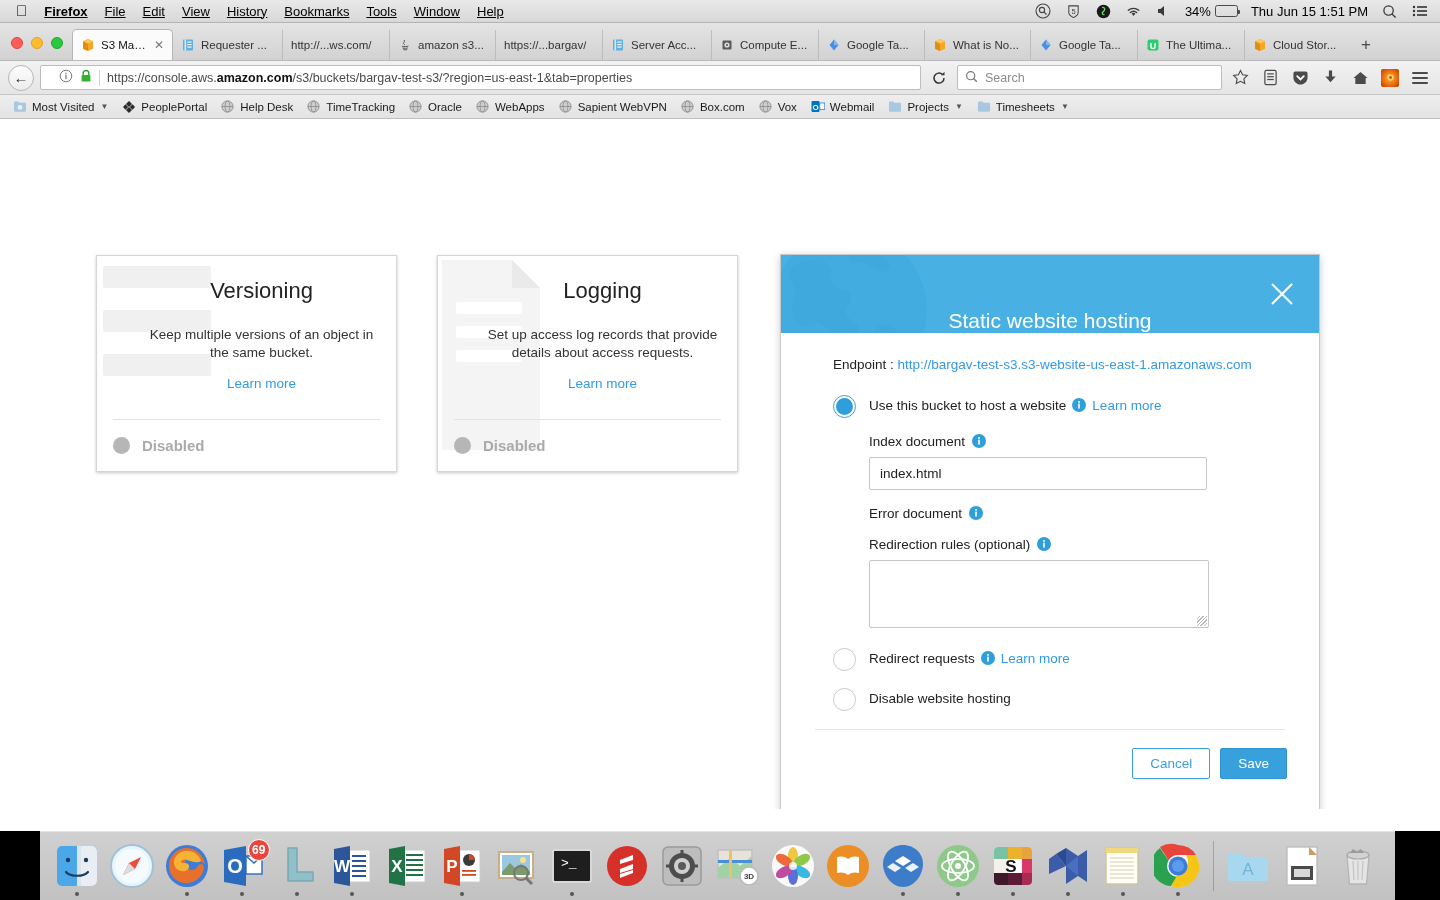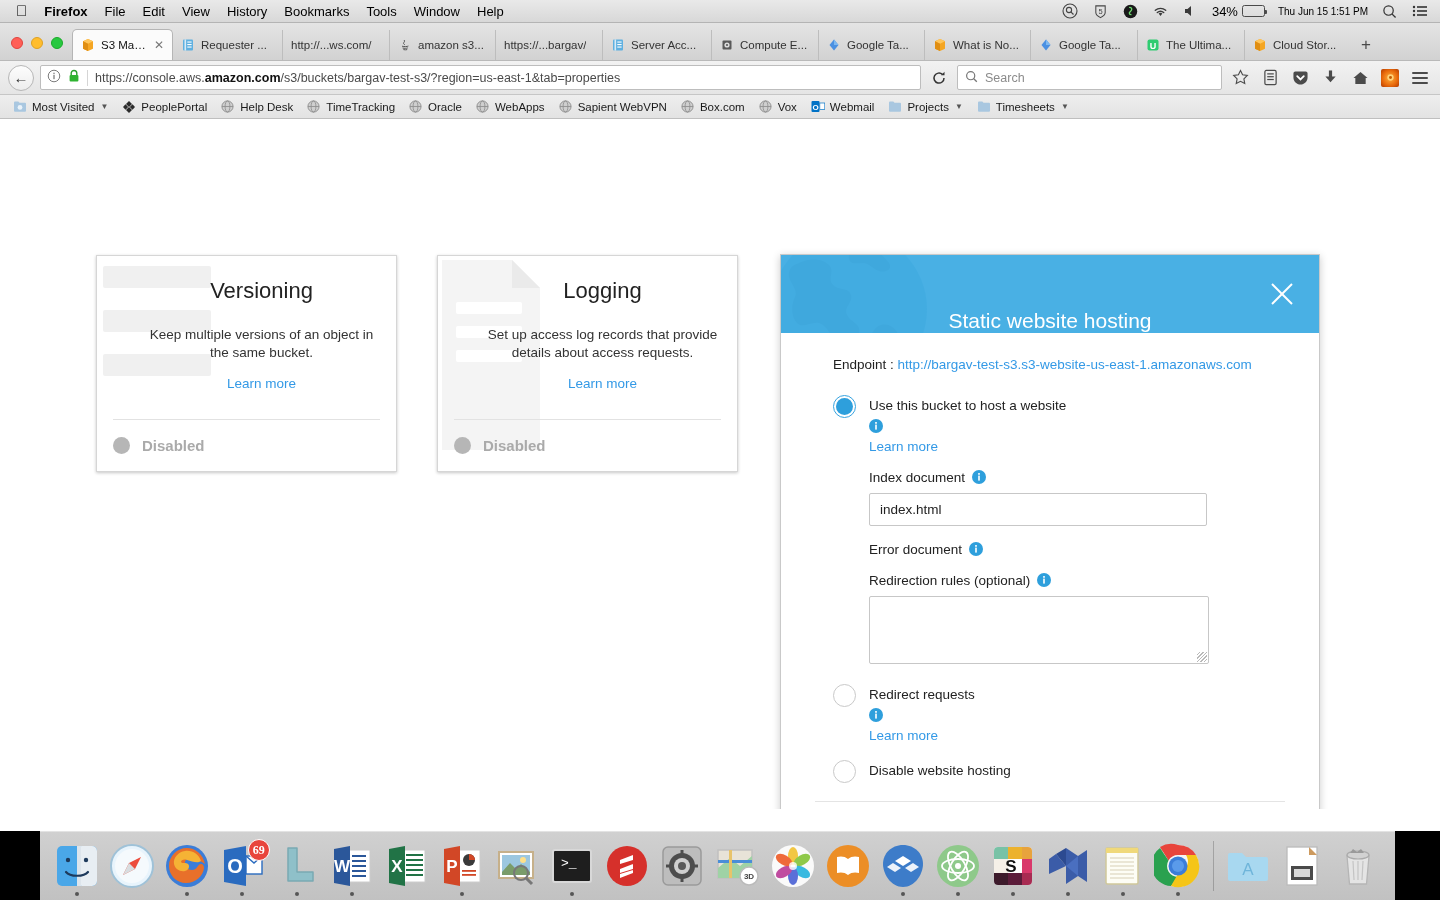--- a/index.html
+++ b/index.html
@@ -14,29 +14,29 @@
   .menubar {
     position: absolute; top: 0; left: 0; width: 1440px; height: 23px;
     background: linear-gradient(to bottom, #e9e9e9 0%, #d8d8d8 100%);
     border-bottom: 1px solid #b4b4b4;
     display: flex; align-items: center;
     font-size: 13px; color: #000;
   }
   .menubar-left { display: flex; align-items: center; gap: 17px; padding-left: 16px; }
   .menubar-right { margin-left: auto; display: flex; align-items: center; gap: 13px; padding-right: 12px; }
   .apple-logo { font-size: 15px; line-height: 1; position: relative; top: -1px; }
-  .mb-item { white-space: nowrap; }
+  .mb-item { white-space: nowrap; text-decoration: underline; }
   .mb-item.bold { font-weight: bold; }
   .mb-icon { width: 17px; height: 17px; display: inline-flex; align-items: center; justify-content: center; }
   .mb-icon svg { display: block; }
   .battery-wrap { display: flex; align-items: center; gap: 4px; font-size: 13px; }
   .battery-shell { width: 23px; height: 12px; border: 1.3px solid #4a4a4a; border-radius: 2.5px; position: relative; padding: 1.3px; }
   .battery-shell::after { content: ""; position: absolute; right: -3.5px; top: 3.5px; width: 2.5px; height: 4px; background: #4a4a4a; border-radius: 0 1px 1px 0; }
   .battery-fill { height: 100%; width: 34%; background: #2d2d2d; border-radius: 1px; }
-  .clock { font-size: 10px; white-space: nowrap; }
+  .clock { font-size: 13px; white-space: nowrap; }
 
   
   .ff-window {
     position: absolute; top: 23px; left: 0; width: 1440px; height: 808px;
     background: #fff;
   }
 
   
   .tabstrip {
     height: 38px; width: 100%;
@@ -79,21 +79,21 @@
   .backbtn {
     width: 26px; height: 26px; border-radius: 50%;
     background: linear-gradient(to bottom, #fdfdfd, #ededed);
     border: 1px solid #b7b7b7;
     display: flex; align-items: center; justify-content: center;
     color: #333; font-size: 15px;
   }
   .urlbar {
     flex: 1; height: 25px; background: #fff; border: 1px solid #bdbdbd;
     border-radius: 2px; display: flex; align-items: center; gap: 7px;
-    padding: 0 6px; font-size: 12.5px; color: #4a4a4a; min-width: 0;
+    padding: 0 18px; font-size: 12.5px; color: #4a4a4a; min-width: 0;
   }
   .url-text { white-space: nowrap; overflow: hidden; }
   .url-text b { color: #111; font-weight: bold; }
   .urlsep { width: 1px; height: 16px; background: #d5d5d5; }
   .reload { width: 24px; height: 24px; display: flex; align-items: center; justify-content: center; color: #3a3a3a; font-size: 14px; }
   .searchbar {
     width: 265px; height: 25px; background: #fff; border: 1px solid #bdbdbd;
     border-radius: 2px; display: flex; align-items: center; gap: 7px;
     padding: 0 7px; font-size: 12.5px; color: #8b8b8b;
   }
@@ -168,21 +168,21 @@
   .endpoint-line .lnk { color: #3399e6; }
 
   .radio-row { display: flex; align-items: flex-start; gap: 13px; margin-top: 20px; }
   .radio {
     width: 23px; height: 23px; border-radius: 50%; flex: 0 0 23px;
     border: 1px solid #c9c9c9; background: #fff;
     display: flex; align-items: center; justify-content: center;
   }
   .radio.checked { border-color: #37a3e0; }
   .radio.checked::after { content: ""; width: 17px; height: 17px; border-radius: 50%; background: #2e9fdc; }
-  .radio-label { font-size: 13.5px; color: #222; display: flex; gap: 6px; padding-top: 3px; flex-direction: column; }
+  .radio-label { font-size: 13.5px; color: #222; display: flex; align-items: center; gap: 6px; padding-top: 3px; }
   .learn-link { color: #3399e6; font-size: 13.5px; }
 
   .field-group { margin-left: 36px; }
   .field-label { font-size: 13.5px; color: #222; display: flex; align-items: center; gap: 7px; margin: 16px 0 8px; }
   .text-input {
     width: 338px; height: 33px; border: 1px solid #c7c7c7; border-radius: 2px;
     display: flex; align-items: center; padding: 0 10px;
     font-size: 13.5px; color: #222; background: #fff;
   }
   .text-input.placeholder { color: #9a9a9a; font-style: italic; }
@@ -213,21 +213,20 @@
   }
   .dock-item { position: relative; width: 54px; height: 64px; display: flex; align-items: center; justify-content: center; }
   .dock-icon { width: 48px; height: 48px; position: relative; }
   .dock-dot { position: absolute; bottom: 2px; left: 50%; transform: translateX(-50%); width: 4px; height: 4px; border-radius: 50%; background: #555; }
   .dock-sep { width: 1px; height: 50px; background: rgba(0,0,0,0.2); margin: 0 6px; }
   .badge {
     position: absolute; top: -3px; right: -4px; min-width: 22px; height: 22px;
     border-radius: 11px; background: #e8453c; border: 1.5px solid #fff; color: #fff;
     font-size: 12px; display: flex; align-items: center; justify-content: center;
     font-weight: bold;
-    font-family: Liberation Serif, serif;
   }
 </style>
 </head>
 <body>
 
 <div class="menubar">
   <div class="menubar-left">
     <span class="apple-logo"></span>
     <span class="mb-item bold">Firefox</span>
     <span class="mb-item">File</span>

